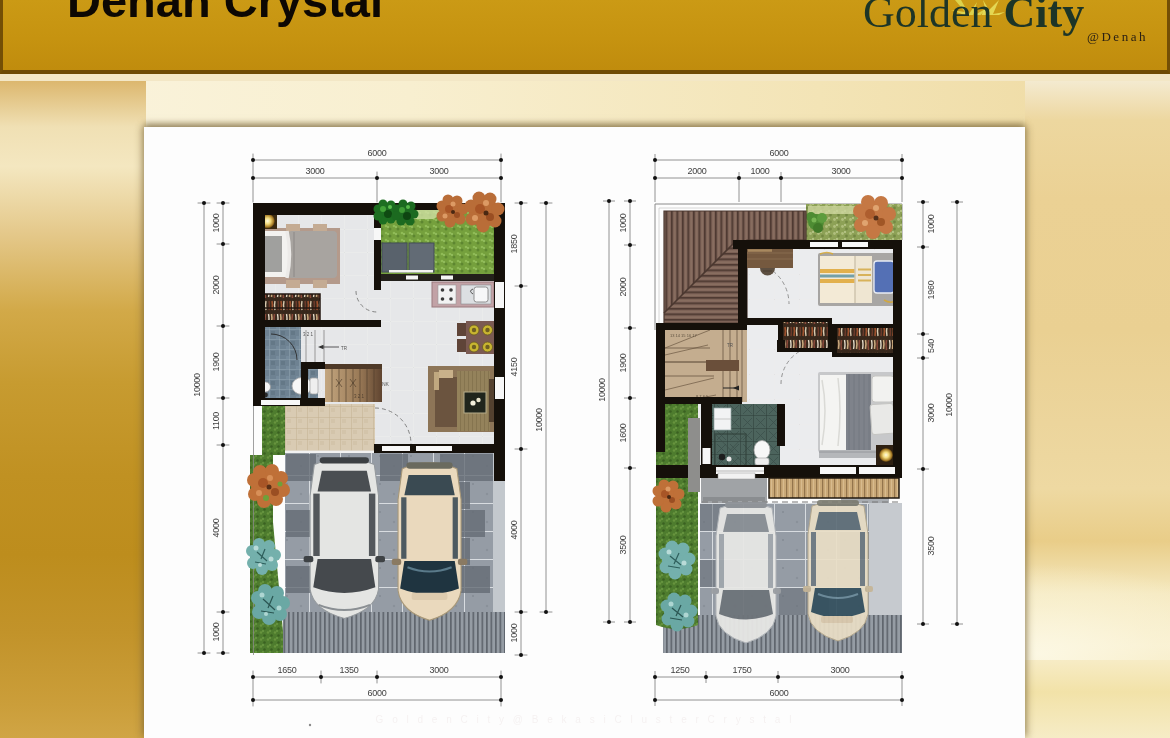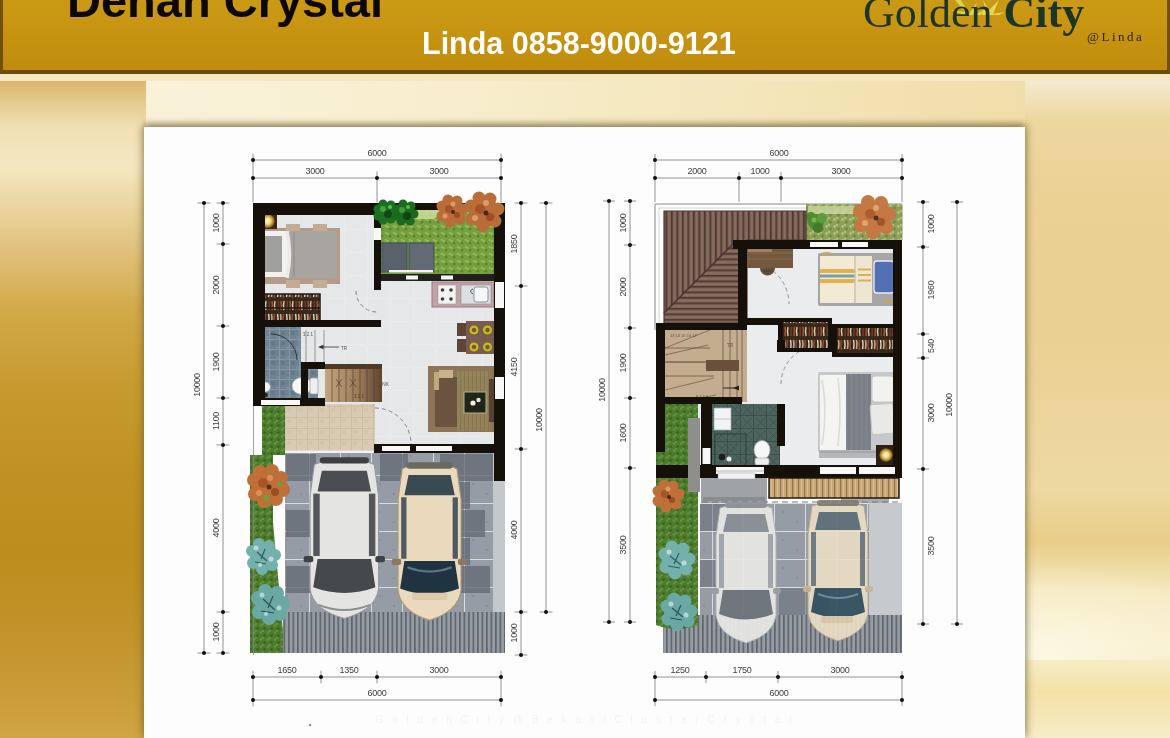--- a/index.html
+++ b/index.html
@@ -14,30 +14,29 @@
 <div class="abs" style="left:0;top:81px;width:146px;height:657px;background:linear-gradient(180deg,#dcb76e 0%,#f0e0b4 7%,#f4e7c0 13%,#e3c686 24%,#d2a948 35%,#c79b30 46%,#c09122 60%,#bd8d1d 72%,#c2932a 84%,#cb9e3a 95%,#d0a545 100%)"></div>
 
 <div class="abs" style="left:1025px;top:81px;width:145px;height:657px;background:linear-gradient(180deg,#f4ead0 0%,#edd79f 6%,#ebd194 18%,#ead092 38%,#ecd59c 52%,#eed9a2 62%,#e9cd88 70%,#f5e9c0 78%,#f9f0d2 86%,#f2e2a8 93%,#f6ecc6 100%)"></div>
 
 <div class="abs" style="left:1025px;top:540px;width:145px;height:120px;background:radial-gradient(ellipse 220px 90px at 10% 95%,rgba(252,248,228,.95) 0%,rgba(250,243,214,.6) 55%,rgba(250,243,214,0) 100%)"></div>
 
 <div class="abs" style="left:0;top:0;width:1170px;height:74px;background:linear-gradient(180deg,#cb9a15 0%,#c69310 55%,#c08c0d 100%);border-left:3px solid #744f05;border-right:3px solid #744f05;border-bottom:4px solid #6e4a04;box-sizing:border-box">
 
   <div class="abs" style="left:64px;top:-27px;font-size:47px;font-weight:600;color:#0d0803;letter-spacing:0px;font-family:'Liberation Sans',sans-serif">Denah Crystal</div>
 
-  <div class="abs" style="left:419px;top:26px;font-size:30.5px;font-weight:bold;color:#ffffff;font-family:'Liberation Sans',sans-serif">Linda 0858-9000-9121</div>
 
   <svg class="abs" style="left:940px;top:0" width="72" height="15" viewBox="0 0 72 15">
     <polygon points="18,0 26,14 34,2 30,16 44,8 33,20 48,18 30,22 14,20 24,16 8,10 22,12 12,0" fill="#dfd852" opacity="0.9"></polygon>
     <polygon points="40,0 46,10 56,0 50,14 62,12 48,19 38,16 42,8" fill="#e9e25e" opacity="0.85"></polygon>
   </svg>
 
   <div class="abs" style="left:860px;top:-13px;font-family:'Liberation Serif',serif;font-size:44px;color:#1d3527">Golden&nbsp;<b>City</b></div>
 
-  <div class="abs" style="left:1084px;top:29px;font-family:'Liberation Serif',serif;font-size:13px;color:#2a2014;letter-spacing:2.5px">@Linda</div>
+  <div class="abs" style="left:1084px;top:29px;font-family:'Liberation Serif',serif;font-size:13px;color:#2a2014;letter-spacing:2.5px">@Denah</div>
 </div>
 
 <div class="abs" style="left:144px;top:127px;width:881px;height:611px;background:#fdfdfd;box-shadow:0 -4px 6px rgba(115,95,50,.55), -4px 0 6px rgba(130,110,65,.3), 4px 0 6px rgba(130,110,65,.3)"></div>
 
 <svg id="plans" class="abs" style="left:0;top:0" width="1170" height="738" viewBox="0 0 1170 738">
 <defs>
   <pattern id="Ptile" width="23" height="23" patternUnits="userSpaceOnUse">
     <rect width="23" height="23" fill="#e6e7e9"></rect>
     <path d="M23 0V23M0 23H23" stroke="#f7f7f7" stroke-width="2"></path>
     <path d="M23 0V23M0 23H23" stroke="#c5c6c9" stroke-width="0.5"></path>

